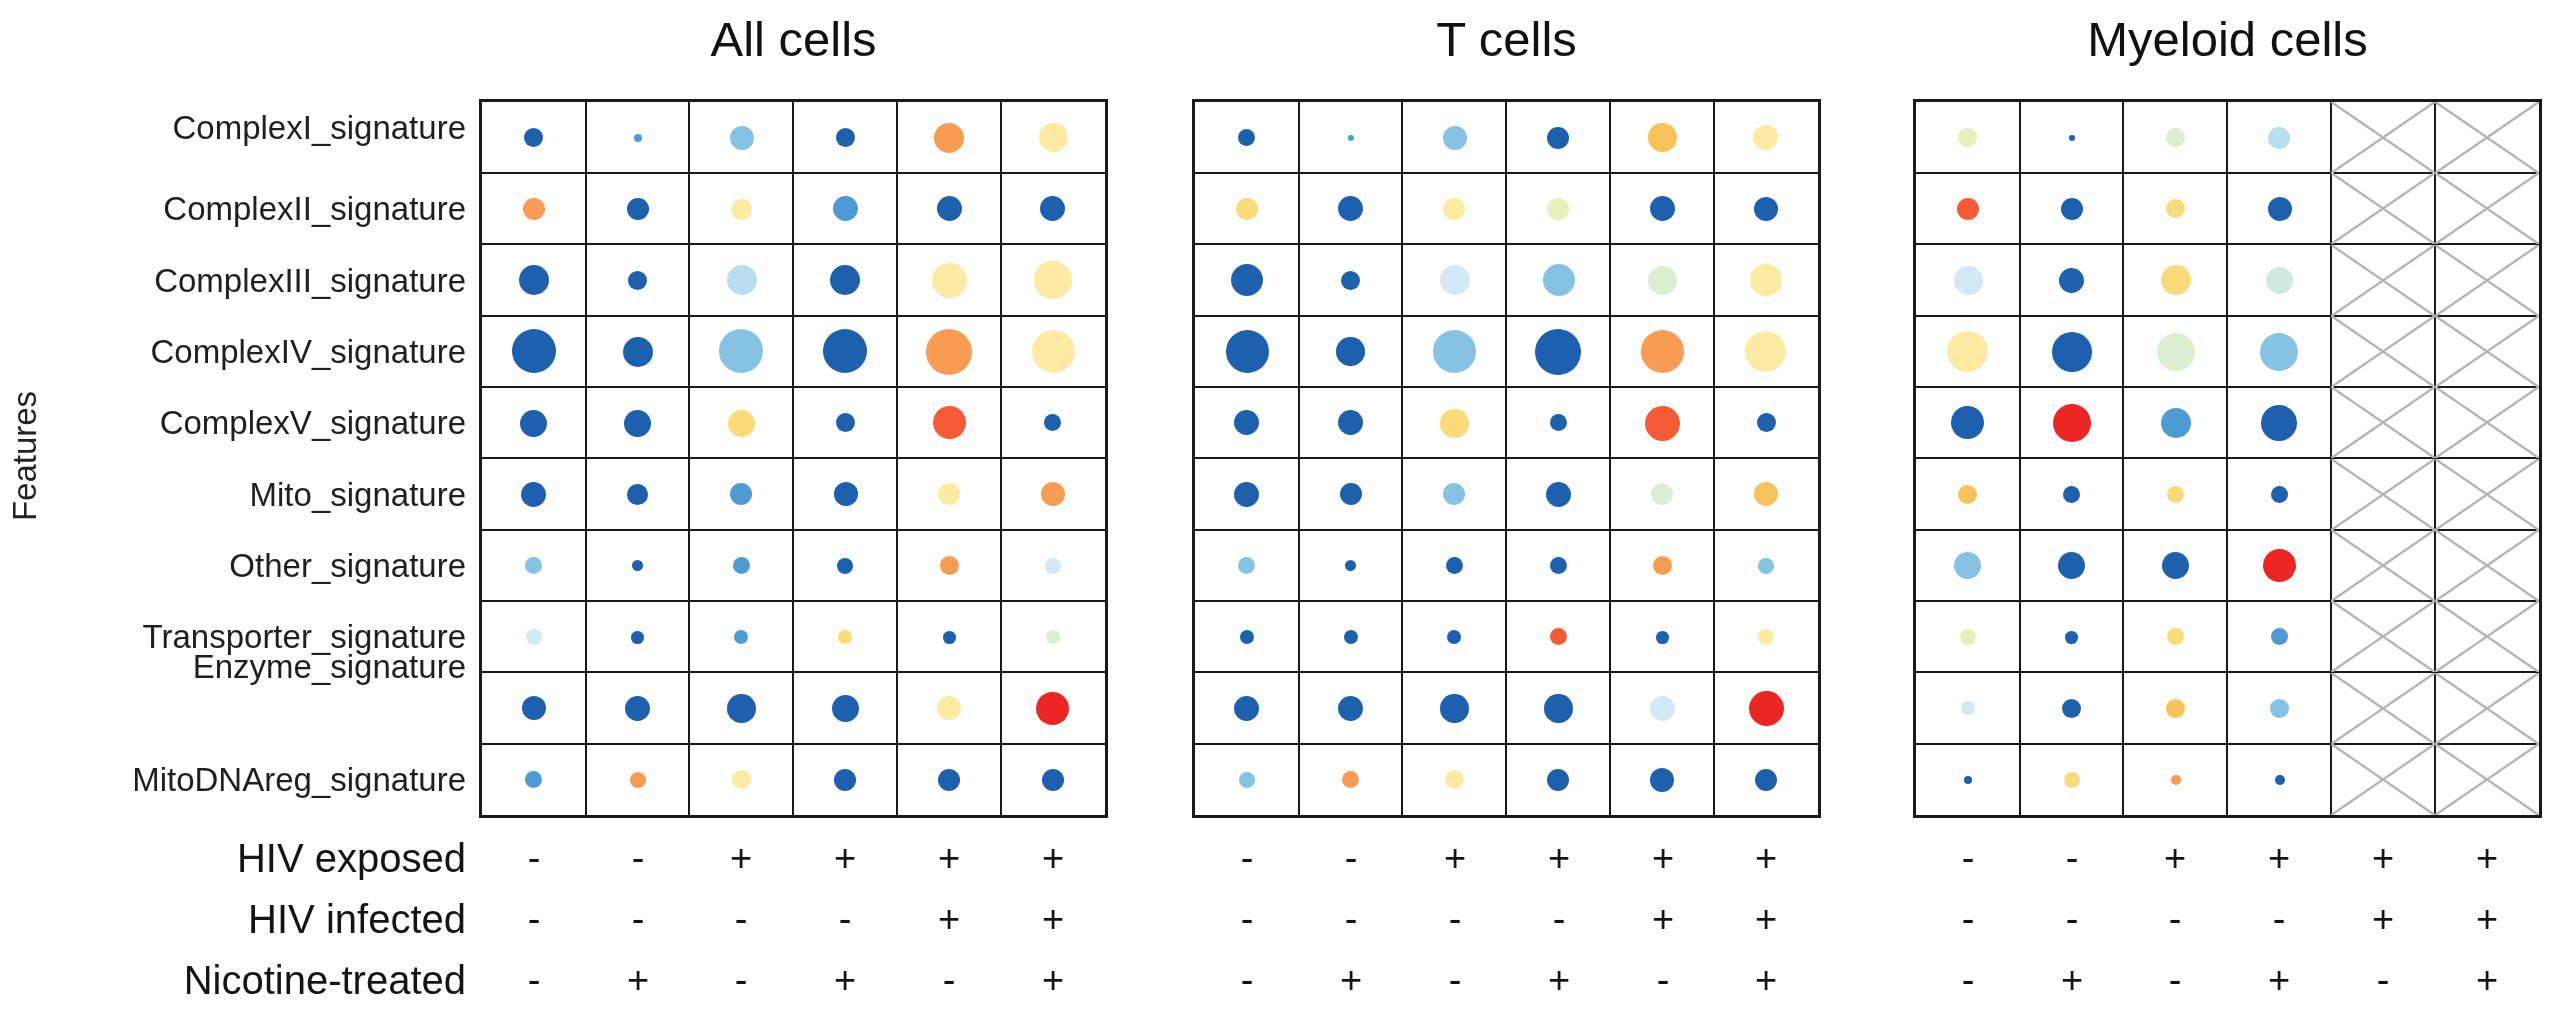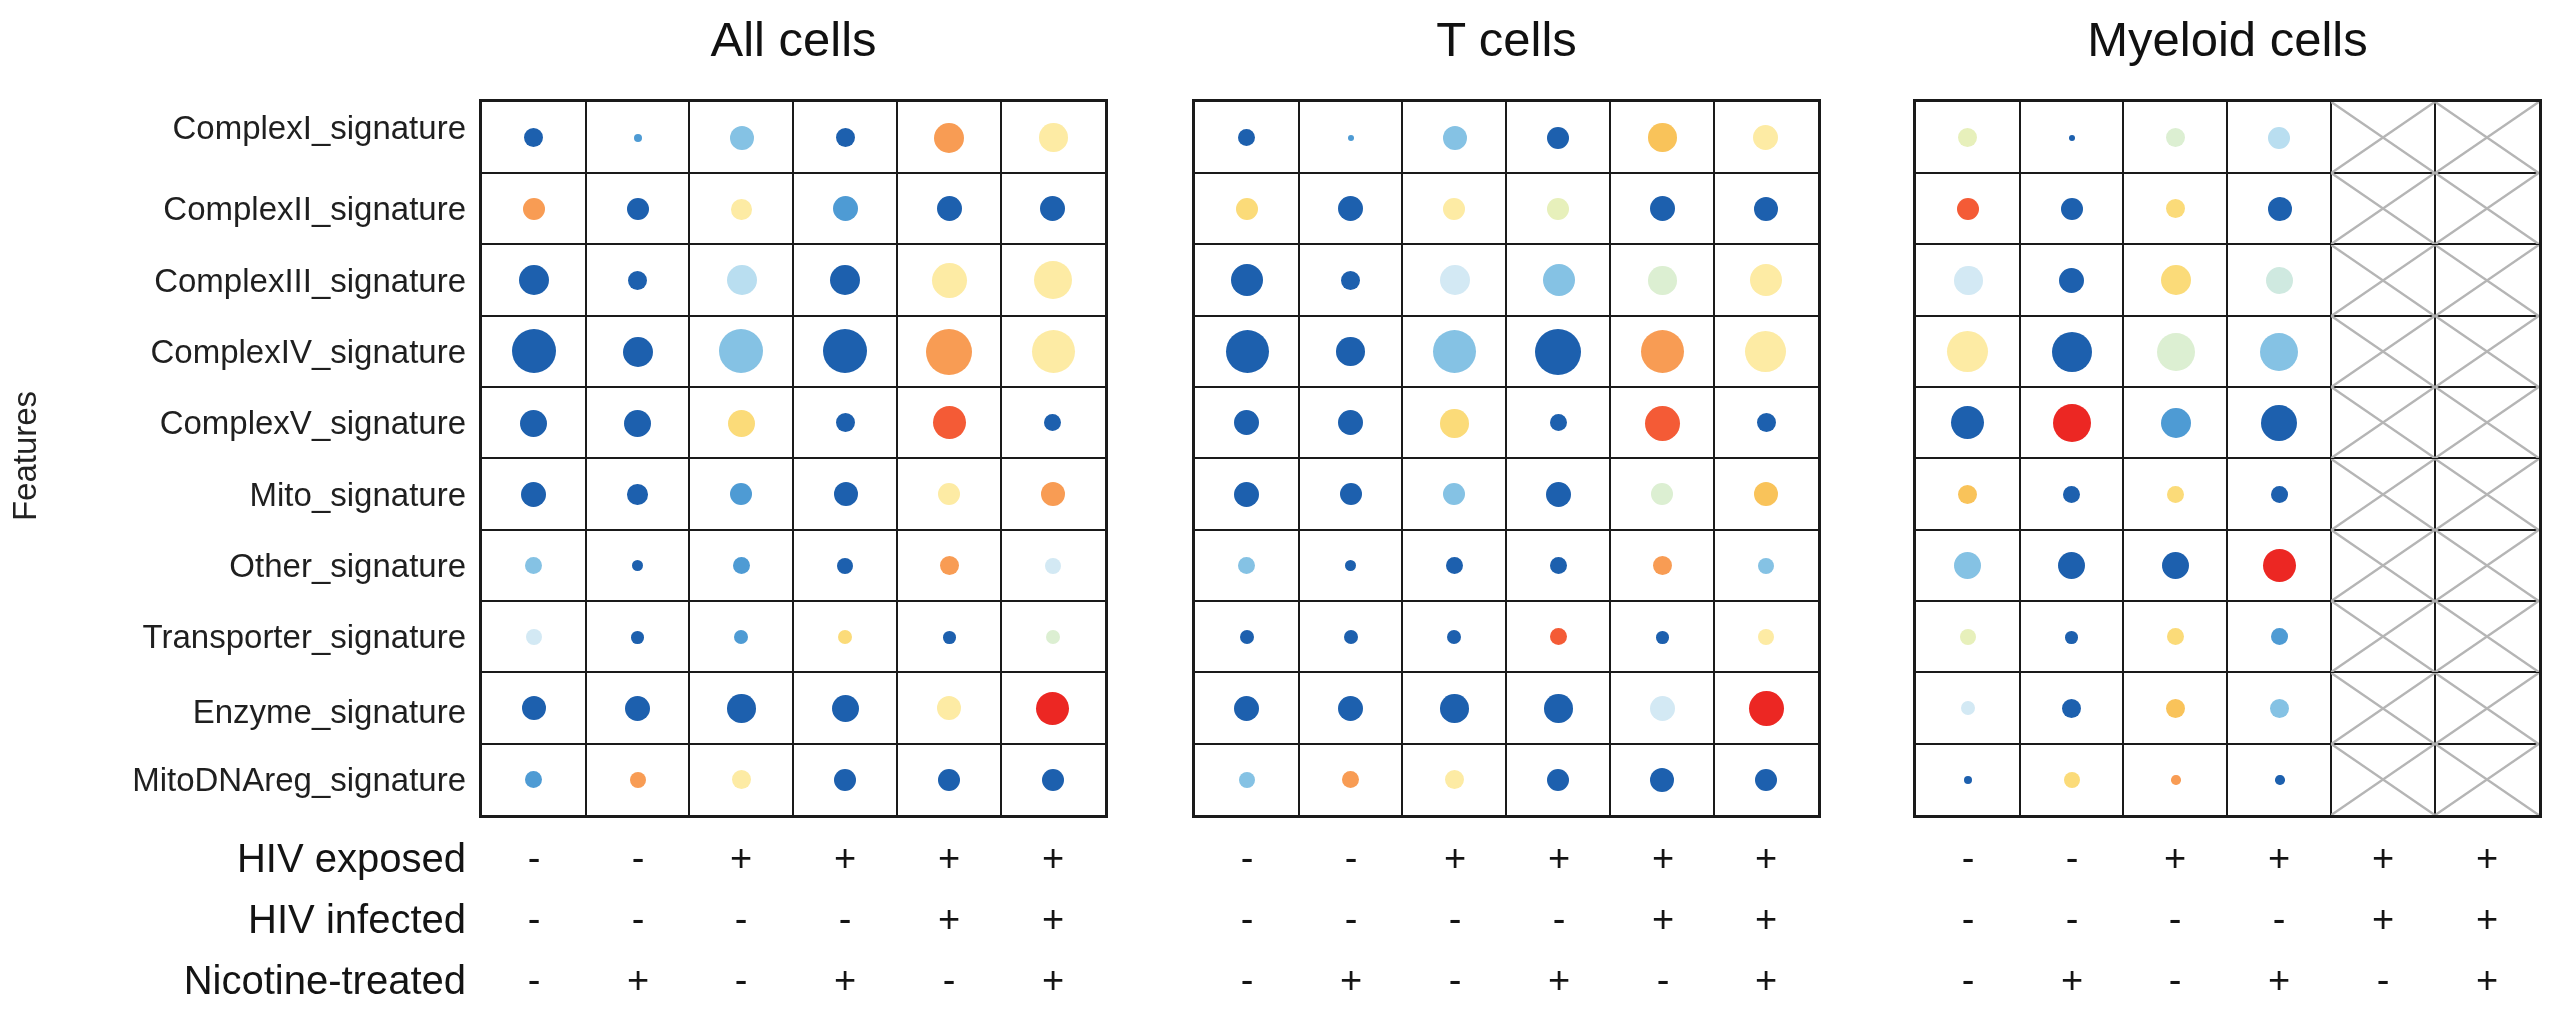--- a/index.html
+++ b/index.html
@@ -28,21 +28,21 @@
   <div class="yaxis">Features</div>
   <div id="row-labels">
       <div class="row-label" style="top: 128px; right: 2110px;">ComplexI_signature</div>
       <div class="row-label" style="top: 209px; right: 2110px;">ComplexII_signature</div>
       <div class="row-label" style="top: 281px; right: 2110px;">ComplexIII_signature</div>
       <div class="row-label" style="top: 352px; right: 2110px;">ComplexIV_signature</div>
       <div class="row-label" style="top: 423px; right: 2110px;">ComplexV_signature</div>
       <div class="row-label" style="top: 495px; right: 2110px;">Mito_signature</div>
       <div class="row-label" style="top: 566px; right: 2110px;">Other_signature</div>
       <div class="row-label" style="top: 637px; right: 2110px;">Transporter_signature</div>
-      <div class="row-label" style="top: 712px; right: 2110px;">Enzyme_signature</div>
+      <div class="row-label" style="top: 667px; right: 2110px;">Enzyme_signature</div>
       <div class="row-label" style="top: 780px; right: 2110px;">MitoDNAreg_signature</div>
     </div>
   <div id="panels">
       <div class="panel-title" style="left: 482px; width: 623px;">All cells</div>
       <div class="grid" style="left: 479px; top: 99px; width: 623px; height: 713px;">
         <div class="vline" style="left: 103px;"></div>
         <div class="vline" style="left: 206px;"></div>
         <div class="vline" style="left: 310px;"></div>
         <div class="vline" style="left: 414px;"></div>
         <div class="vline" style="left: 518px;"></div>

